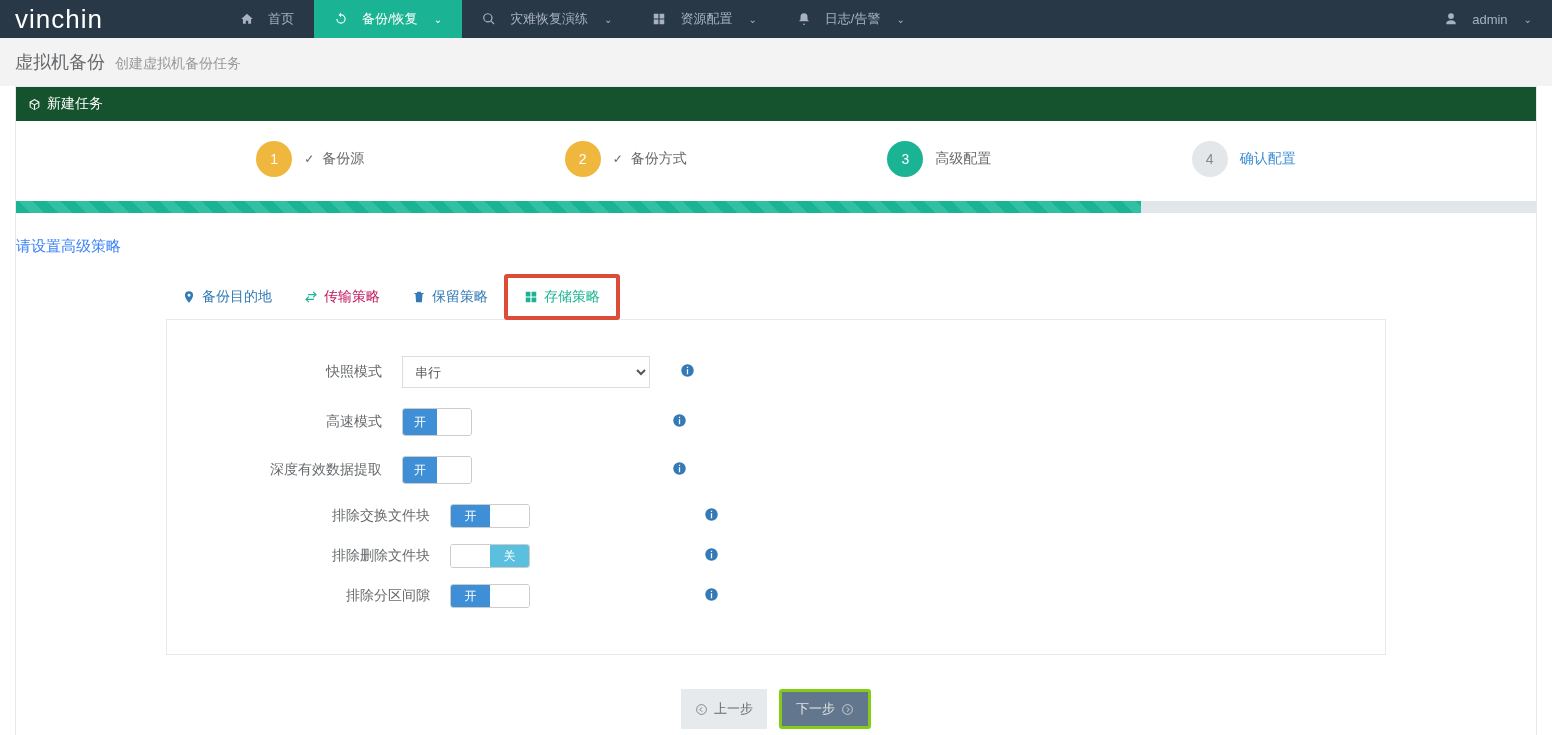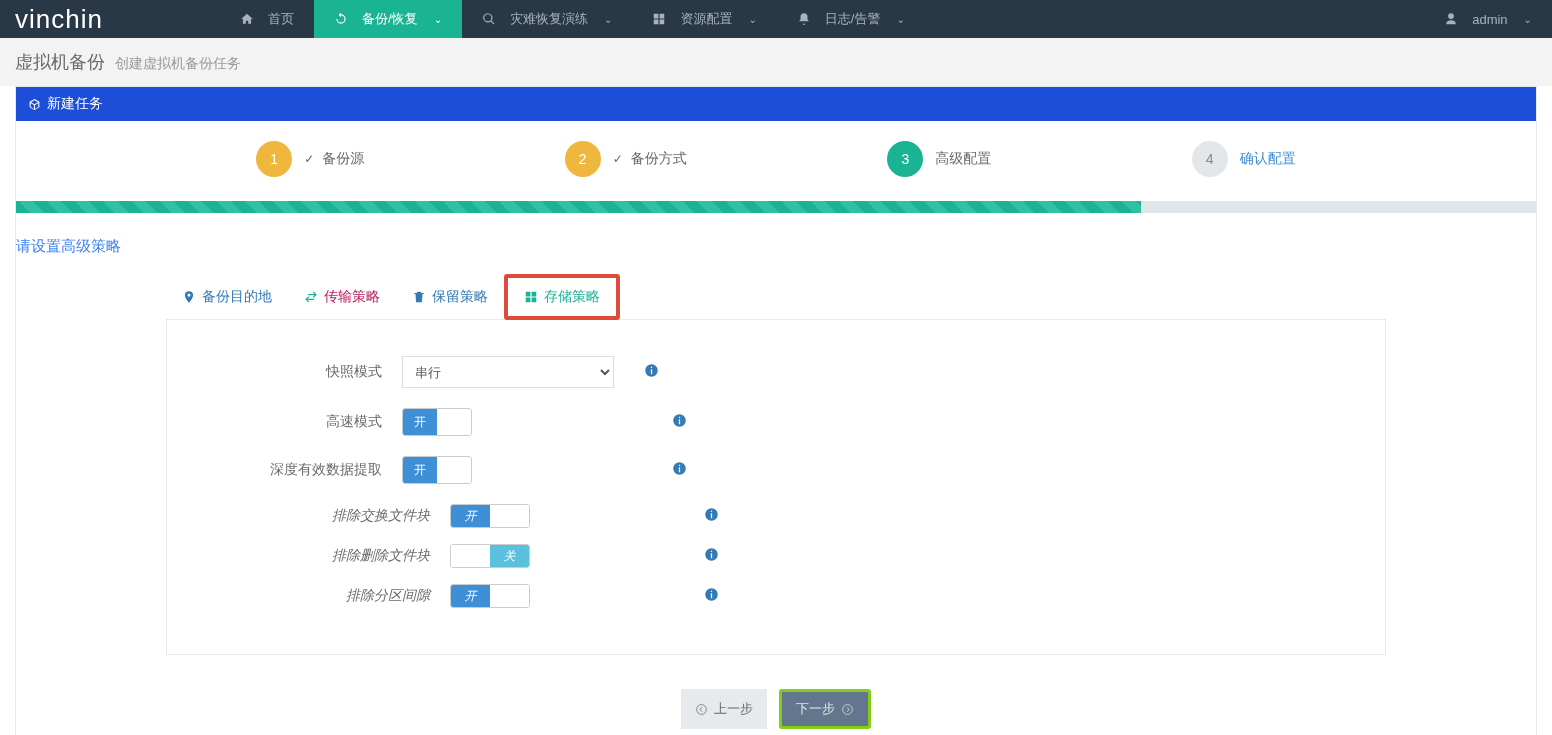--- a/index.html
+++ b/index.html
@@ -15,21 +15,21 @@
     .nav-spacer { flex: 1; }
     .nav-icon { fill: currentColor; width: 14px; height: 14px; }
     .chev { font-size: 10px; margin-left: 2px; }
 
     
     .breadcrumb { background: #f3f3f4; padding: 12px 15px; color: #999; }
     .breadcrumb .primary { color: #676a6c; font-size: 18px; margin-right: 6px; }
 
     
     .card { margin: 0 15px 15px; border: 1px solid #e7eaec; background: #fff; }
-    .card-header { background: #1d4ed8; color: #fff; padding: 8px 12px; font-size: 14px; display: flex; align-items: center; gap: 6px; }
+    .card-header { background: #14532d; color: #fff; padding: 8px 12px; font-size: 14px; display: flex; align-items: center; gap: 6px; }
     .card-body { padding: 20px 0 10px; }
 
     
     .steps { display: flex; align-items: center; justify-content: space-around; margin: 0 140px 24px; }
     .step { display: flex; align-items: center; gap: 12px; }
     .step-num { width: 36px; height: 36px; border-radius: 50%; display: flex; align-items: center; justify-content: center; color: #fff; font-size: 14px; background: #dfe4e8; }
     .step.done .step-num { background: #efb73e; }
     .step.done .step-check { font-size: 12px; color: #676a6c; margin-right: -4px; }
     .step.active .step-num { background: #1ab394; }
     .step.pending .step-num { background: #e4e7ea; color: #888; }
@@ -47,24 +47,24 @@
     .subtab { padding: 10px 16px; display: flex; align-items: center; gap: 6px; cursor: pointer; color: #337ab7; }
     .subtab.storage { color: #1ab394; }
     .subtab.transfer { color: #be185d; }
     .subtab.retain { color: #337ab7; }
     .subtab.active-tab { border: 4px solid #dd4b39; border-radius: 3px; margin-bottom: -1px; background: #fff; color: #1ab394; }
     .subtab .icon-s { width: 14px; height: 14px; fill: currentColor; }
 
     
     .form-panel { border: 1px solid #e7eaec; border-top: none; padding: 36px 20px 30px; min-height: 320px; margin-bottom: 20px; }
     .form-row { display: flex; align-items: center; margin-bottom: 20px; }
-    .form-row.sub { margin-left: 48px; margin-bottom: 16px; font-style: italic; }
+    .form-row.sub { margin-left: 48px; margin-bottom: 16px; }
     .form-label { width: 215px; text-align: right; padding-right: 20px; color: #676a6c; }
     .form-row.sub .form-label { width: 215px; }
-    .form-control { width: 212px; }
+    .form-control { width: 248px; }
     select.form-control { height: 32px; border: 1px solid #ddd; background: #fff; padding: 0 8px; font-size: 13px; color: #555; }
     .toggle { display: inline-flex; width: 70px; height: 28px; border: 1px solid #ccc; border-radius: 3px; overflow: hidden; }
     .toggle .half { flex: 1; display: flex; align-items: center; justify-content: center; font-size: 12px; background: #fff; }
     .toggle.on .half.left { background: #3f8fd6; color: #fff; }
     .toggle.off .half.right { background: #5bc0de; color: #fff; }
     .toggle.small { width: 80px; height: 24px; }
     .info-col { margin-left: 30px; color: #3089c7; }
     .form-row.sub .info-col { margin-left: 174px; }
     .info-icon { width: 15px; height: 15px; fill: #337ab7; }
 

